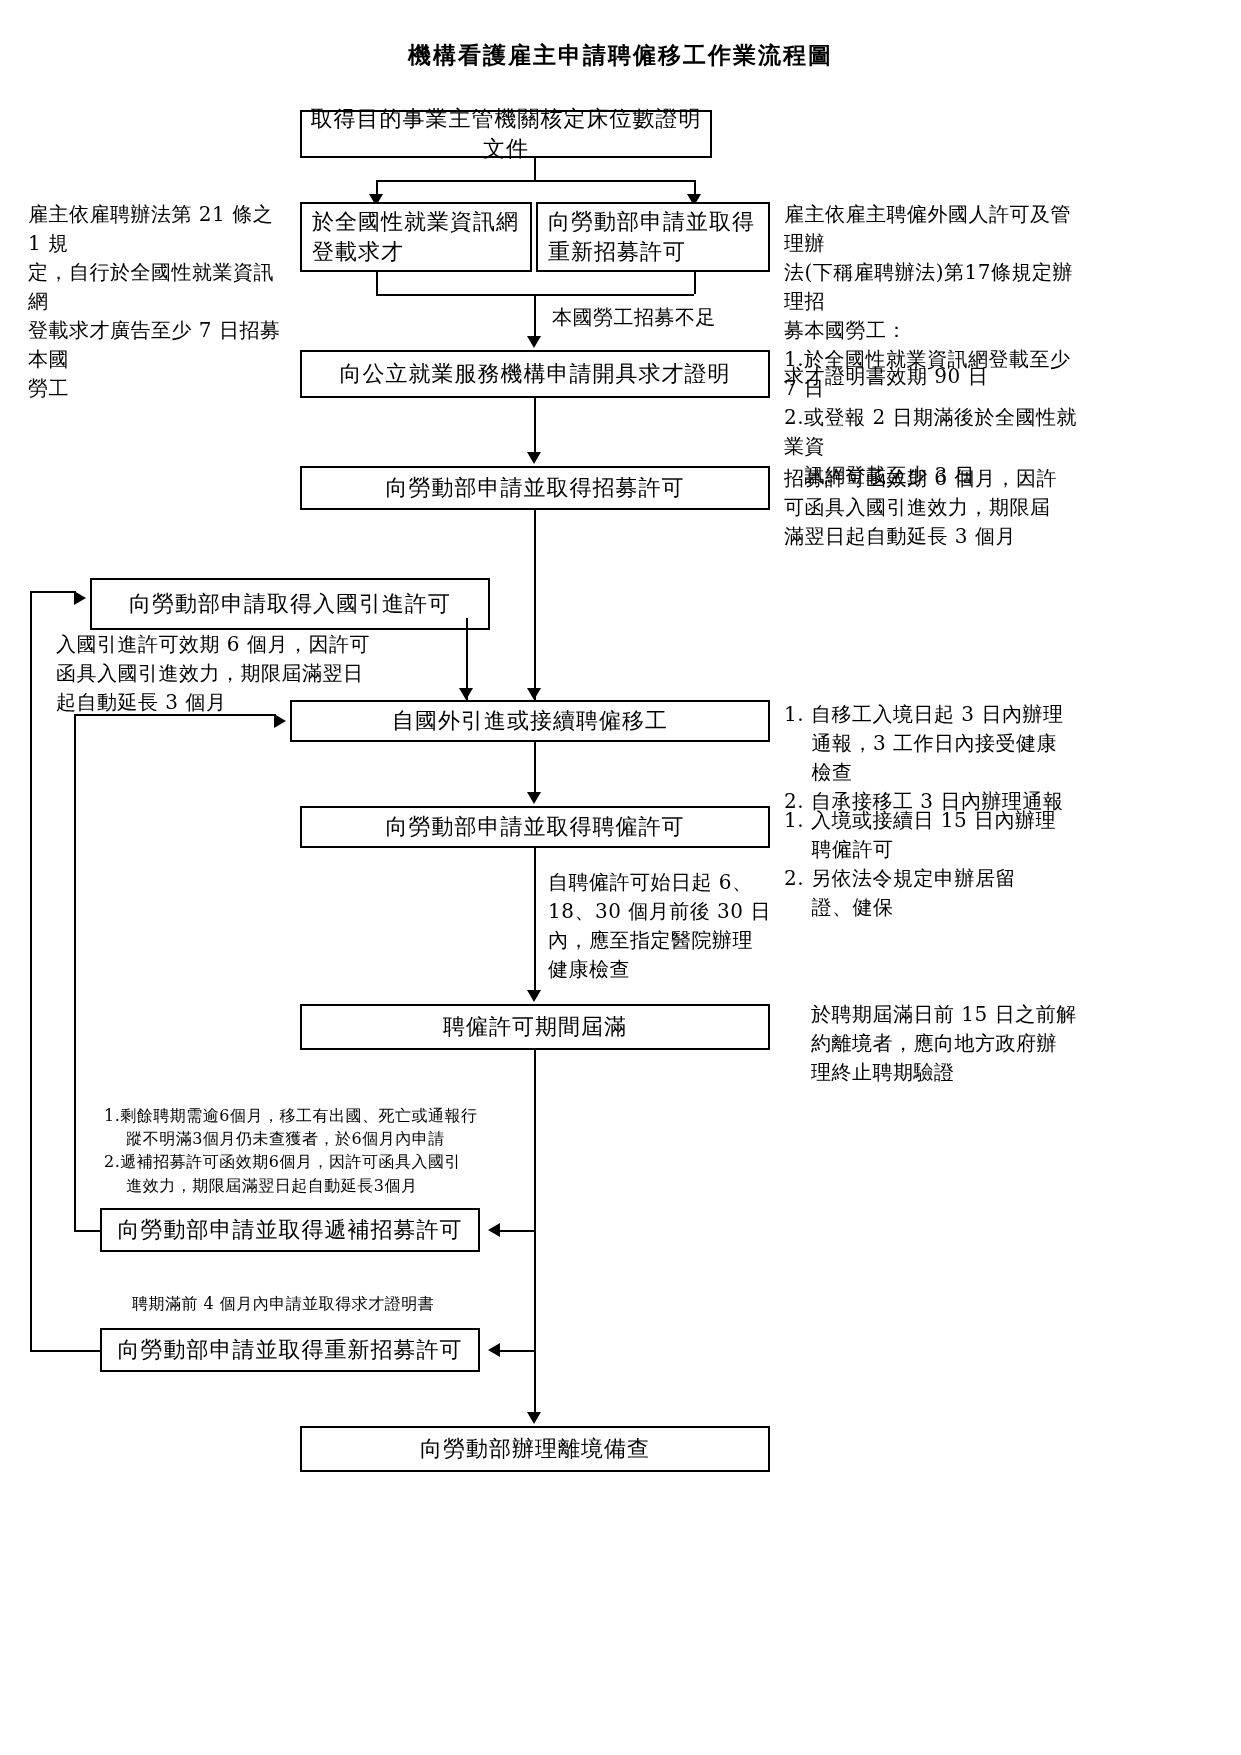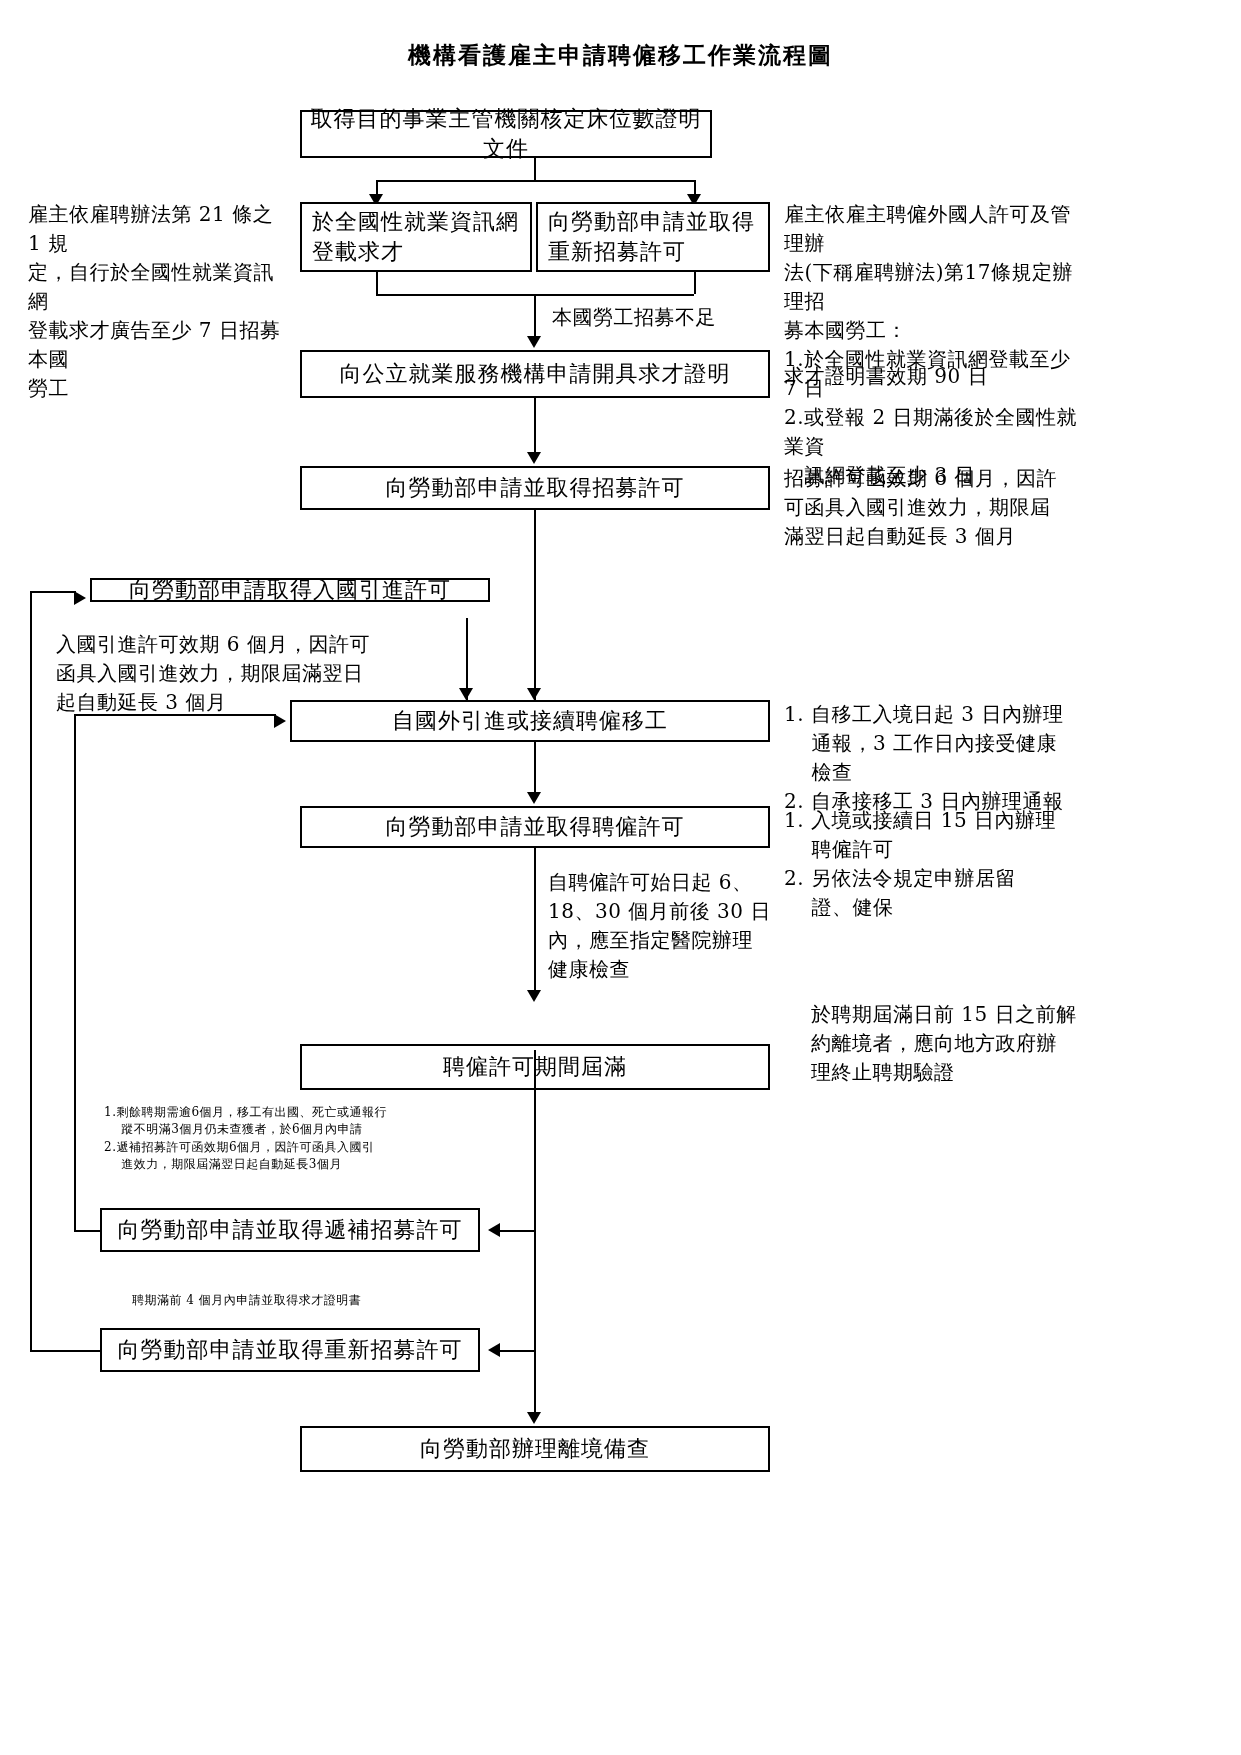--- a/index.html
+++ b/index.html
@@ -45,21 +45,21 @@
   }
 
   
   .note{
     position:absolute;
     font-size:20px;
     line-height:1.45;
     letter-spacing:0.5px;
     white-space:pre-wrap;
   }
-  .note.sm{font-size:12px;line-height:1.45;}
+  .note.sm{font-size:16px;line-height:1.45;}
   .note.center-label{font-size:20px;}
 
   
   .vline{position:absolute;width:0;border-left:2px solid #000;}
   .hline{position:absolute;height:0;border-top:2px solid #000;}
   .arrow-down{
     position:absolute;
     width:0;height:0;
     border-left:7px solid transparent;
     border-right:7px solid transparent;
@@ -137,21 +137,21 @@
     <span>向勞動部申請並取得招募許可</span>
   </div>
   <div class="note" style="left:784px;top:464px;width:300px;">招募許可函效期 6 個月，因許
 可函具入國引進效力，期限屆
 滿翌日起自動延長 3 個月</div>
 
   <div class="vline" style="left:534px;top:510px;height:190px;"></div>
   <div class="arrow-down" style="left:527px;top:688px;"></div>
 
 
-  <div class="box" style="left:90px;top:578px;width:400px;height:24px;">
+  <div class="box" style="left:90px;top:578px;width:400px;height:52px;">
     <span>向勞動部申請取得入國引進許可</span>
   </div>
 
   <div class="arrow-right" style="left:74px;top:591px;"></div>
 
   <div class="vline" style="left:466px;top:618px;height:82px;"></div>
   <div class="arrow-down" style="left:459px;top:688px;"></div>
 
   <div class="note" style="left:56px;top:630px;width:400px;">入國引進許可效期 6 個月，因許可
 函具入國引進效力，期限屆滿翌日
@@ -180,21 +180,21 @@
     證、健保</div>
 
   <div class="vline" style="left:534px;top:848px;height:150px;"></div>
   <div class="arrow-down" style="left:527px;top:990px;"></div>
 
   <div class="note" style="left:548px;top:868px;width:230px;">自聘僱許可始日起 6、
 18、30 個月前後 30 日
 內，應至指定醫院辦理
 健康檢查</div>
 
-  <div class="box" style="left:300px;top:1004px;width:470px;height:46px;margin-top:40px;">
+  <div class="box" style="left:300px;top:1004px;width:470px;height:46px;">
     <span>聘僱許可期間屆滿</span>
   </div>
   <div class="note" style="left:784px;top:1000px;width:300px;margin-left:27px;">於聘期屆滿日前 15 日之前解
 約離境者，應向地方政府辦
 理終止聘期驗證</div>
 
   <div class="vline" style="left:534px;top:1050px;height:370px;"></div>
   <div class="arrow-down" style="left:527px;top:1412px;"></div>
 
   <div class="hline" style="left:500px;top:1230px;width:34px;"></div>

